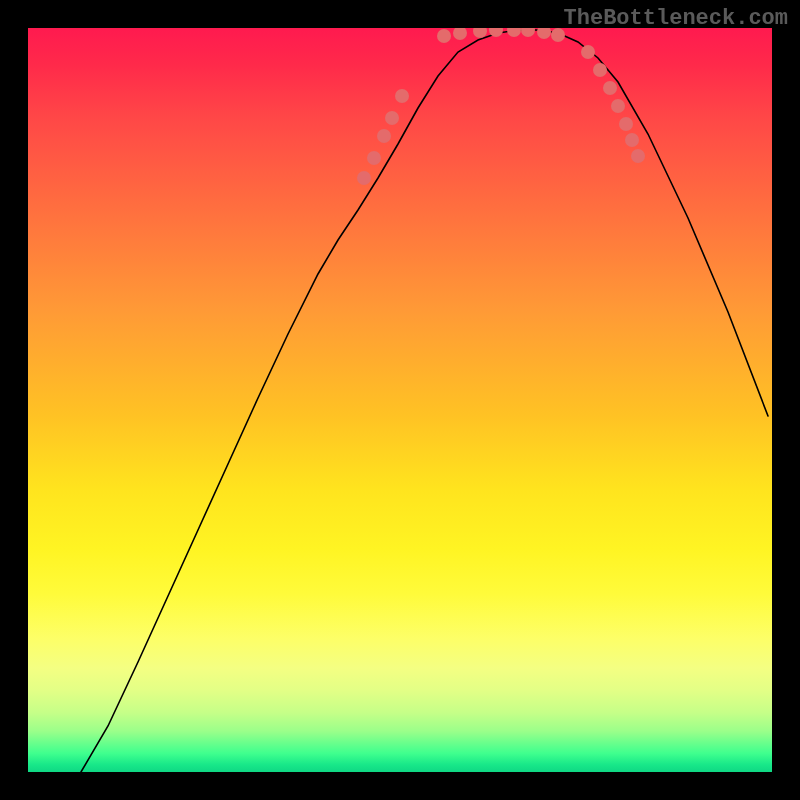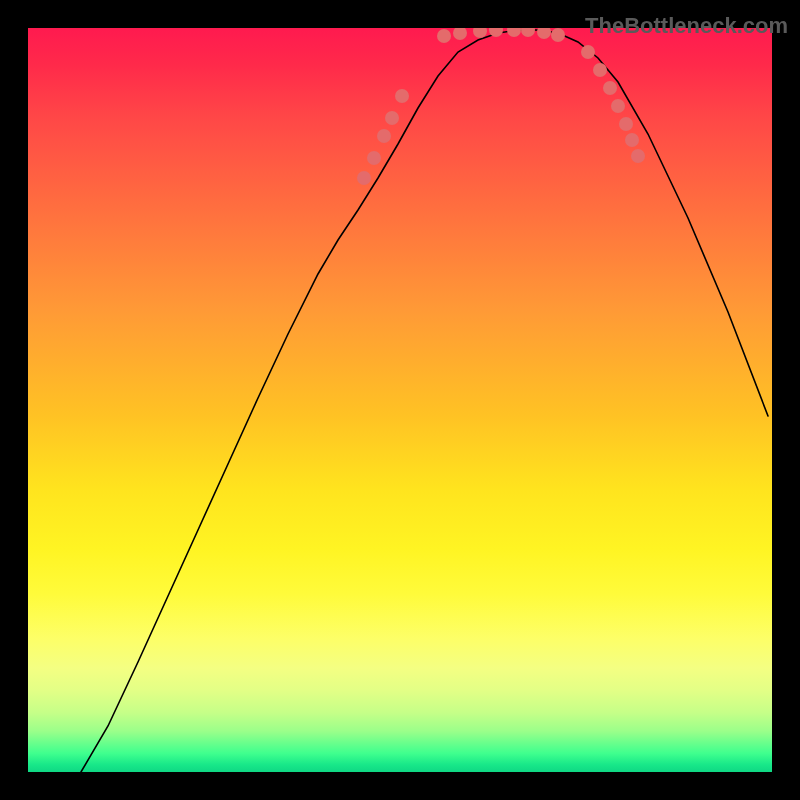--- a/index.html
+++ b/index.html
@@ -1,21 +1,21 @@
 <!DOCTYPE html>
 <html><head>
 <meta charset="utf-8">
 <style>
   * { margin: 0; padding: 0; box-sizing: border-box; }
   body { width: 800px; height: 800px; background: #000; position: relative; overflow: hidden; }
   .watermark {
     position: absolute;
-    top: 13px;
+    top: 6px;
     right: 12px;
-    font-family: Liberation Sans, sans-serif;
+    font-family: Liberation Mono, monospace;
     font-size: 22px;
     font-weight: bold;
     color: #5a5a5a;
     z-index: 10;
     text-align: right;
   }
   .plot-area {
     position: absolute;
     left: 28px;
     top: 28px;

